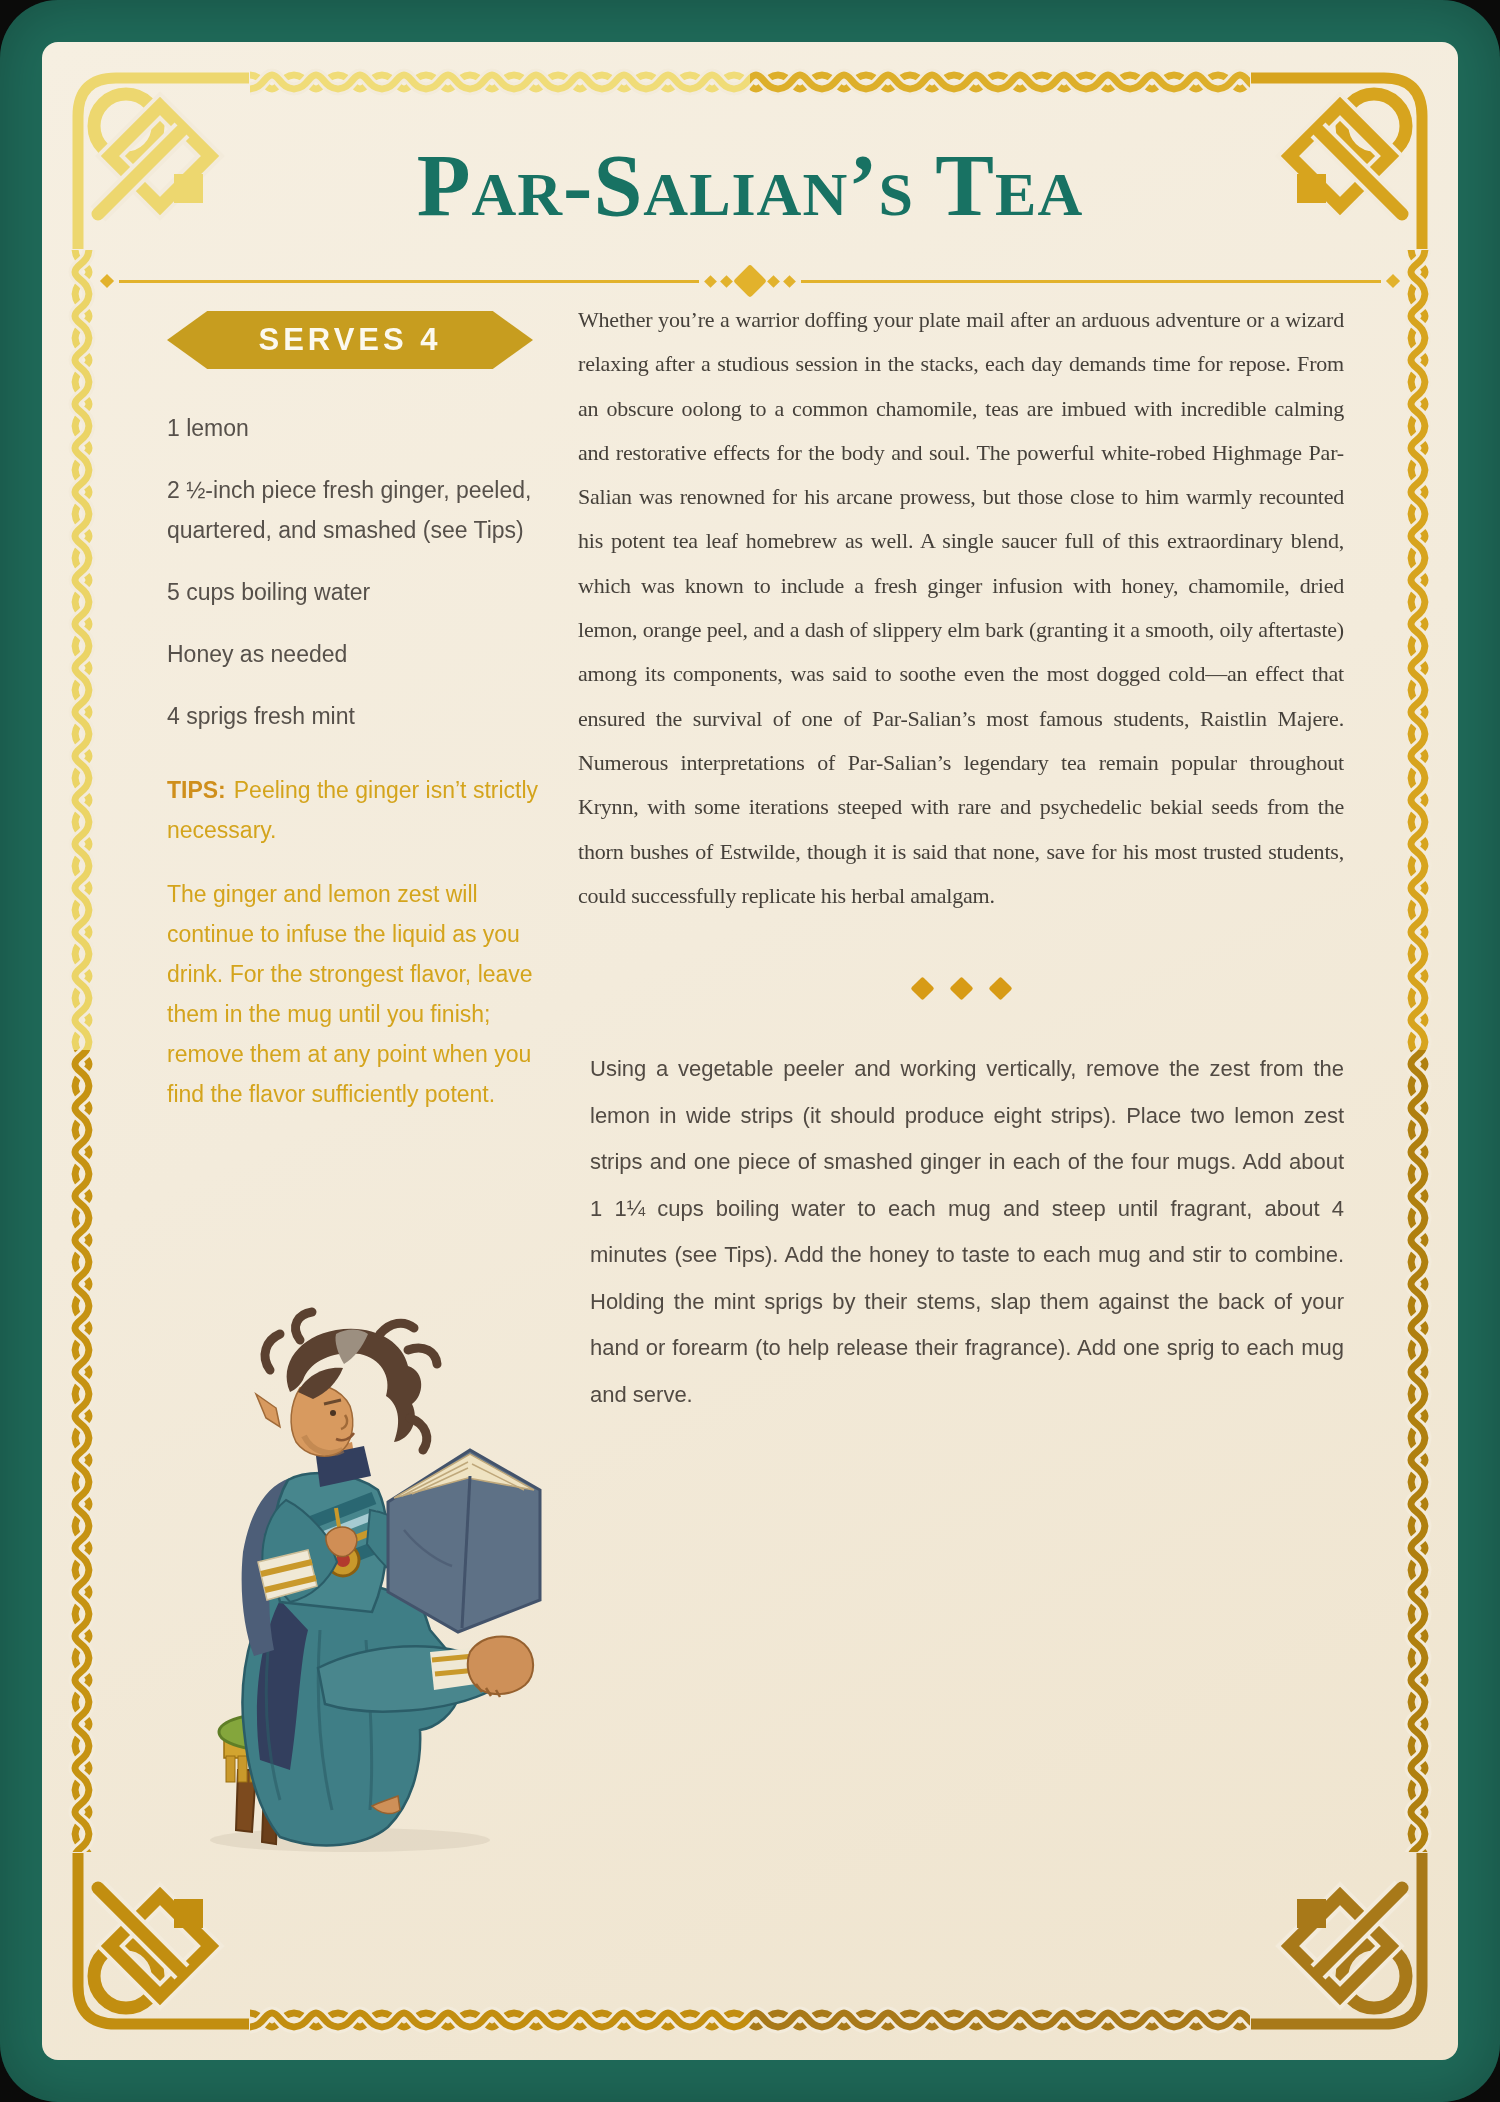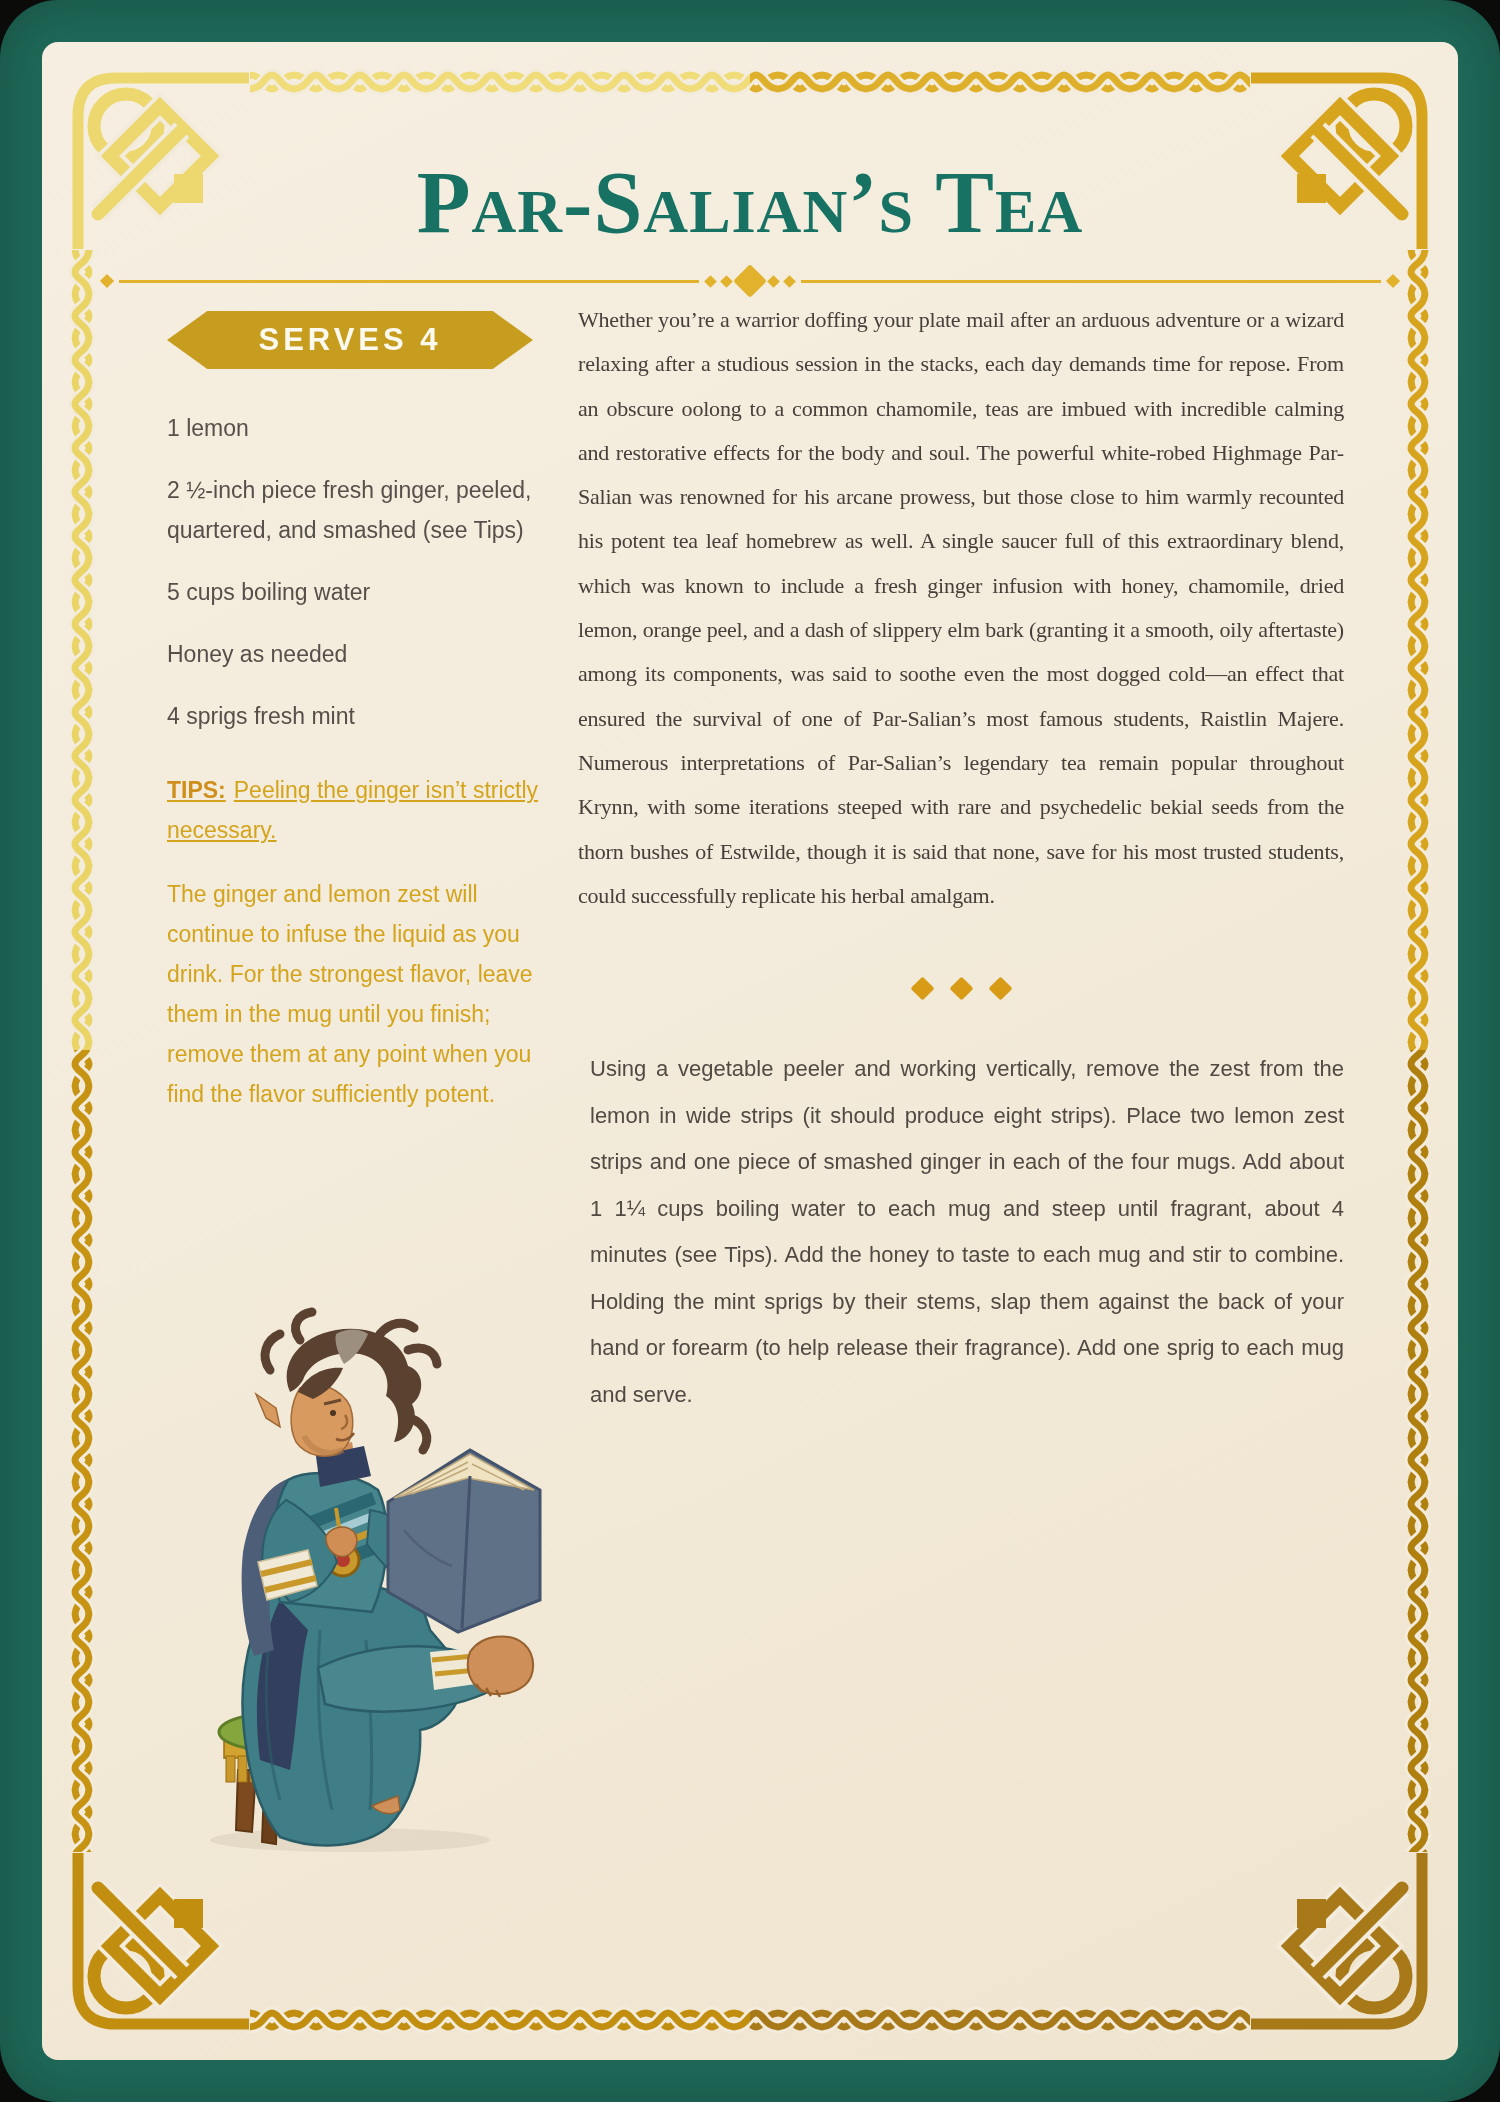--- a/index.html
+++ b/index.html
@@ -17,42 +17,42 @@
   .chain-bottom{left:250px;top:2002px;width:1000px;height:36px;}
   .chain-left{left:64px;top:250px;width:36px;height:1602px;}
   .chain-right{left:1400px;top:250px;width:36px;height:1602px;}
   .corner{position:absolute;width:185px;height:185px;}
   .corner.tl{left:64px;top:64px;color:#EDD76F;}
   .corner.tr{left:1251px;top:64px;color:#D7A41E;transform:scaleX(-1);}
   .corner.bl{left:64px;top:1853px;color:#C28E10;transform:scaleY(-1);}
   .corner.br{left:1251px;top:1853px;color:#A87919;transform:scale(-1,-1);}
 
   
-  .title{position:absolute;left:0;right:0;top:142px;margin:17px;text-align:center;
+  .title{position:absolute;left:0;right:0;top:142px;margin:0;text-align:center;
          font-family:"Liberation Serif",serif;font-weight:700;font-variant:small-caps;
          font-size:88px;line-height:1;letter-spacing:1px;color:var(--title_teal,#187263);}
   .divider{position:absolute;left:102px;right:102px;top:268px;height:26px;
            display:flex;align-items:center;gap:7px;}
   .dv-line{flex:1;height:3px;background:var(--divider_gold,#E2B22C);}
   .dia{background:var(--divider_gold,#E2B22C);transform:rotate(45deg);flex:none;}
   .dia.end{width:10px;height:10px;}
   .dia.s{width:9px;height:9px;}
   .dia.l{width:24px;height:24px;border-radius:3px;}
 
   
   .serves{position:absolute;left:167px;top:311px;width:366px;height:58px;
           background:var(--badge_gold,#C79D1F);
           clip-path:polygon(0 50%,11% 0,89% 0,100% 50%,89% 100%,11% 100%);
           display:flex;align-items:center;justify-content:center;
           color:var(--badge_text,#FCF9EF);font-weight:700;font-size:31px;letter-spacing:4px;}
   .left-col{position:absolute;left:167px;top:408px;width:394px;
             color:var(--ingredient_text,#56504A);font-size:23px;line-height:40px;}
   .ingredients{list-style:none;margin:0;padding:0;}
   .ingredients li{margin:0 0 22px 0;}
-  .tips{margin:34px 0 0 0;color:var(--gold_text,#D4A41C);text-decoration:underline;}
+  .tips{margin:34px 0 0 0;color:var(--gold_text,#D4A41C);}
   .tips strong{color:var(--tips_label_orange,#CF8F1C);font-weight:700;margin-right:8px;}
   .tips-note{margin:24px 0 0 0;color:var(--gold_text,#D4A41C);}
 
   .character{position:absolute;left:140px;top:1300px;width:430px;height:560px;}
 
   
   .right-col{position:absolute;left:578px;top:298px;width:766px;}
   .intro{margin:0;font-family:"Liberation Serif",serif;font-size:22px;line-height:44.3px;
          text-align:justify;letter-spacing:-0.2px;color:var(--body_text,#45403A);}
   .tri-diamonds{margin-top:62px;display:flex;justify-content:center;gap:22px;height:24px;}

